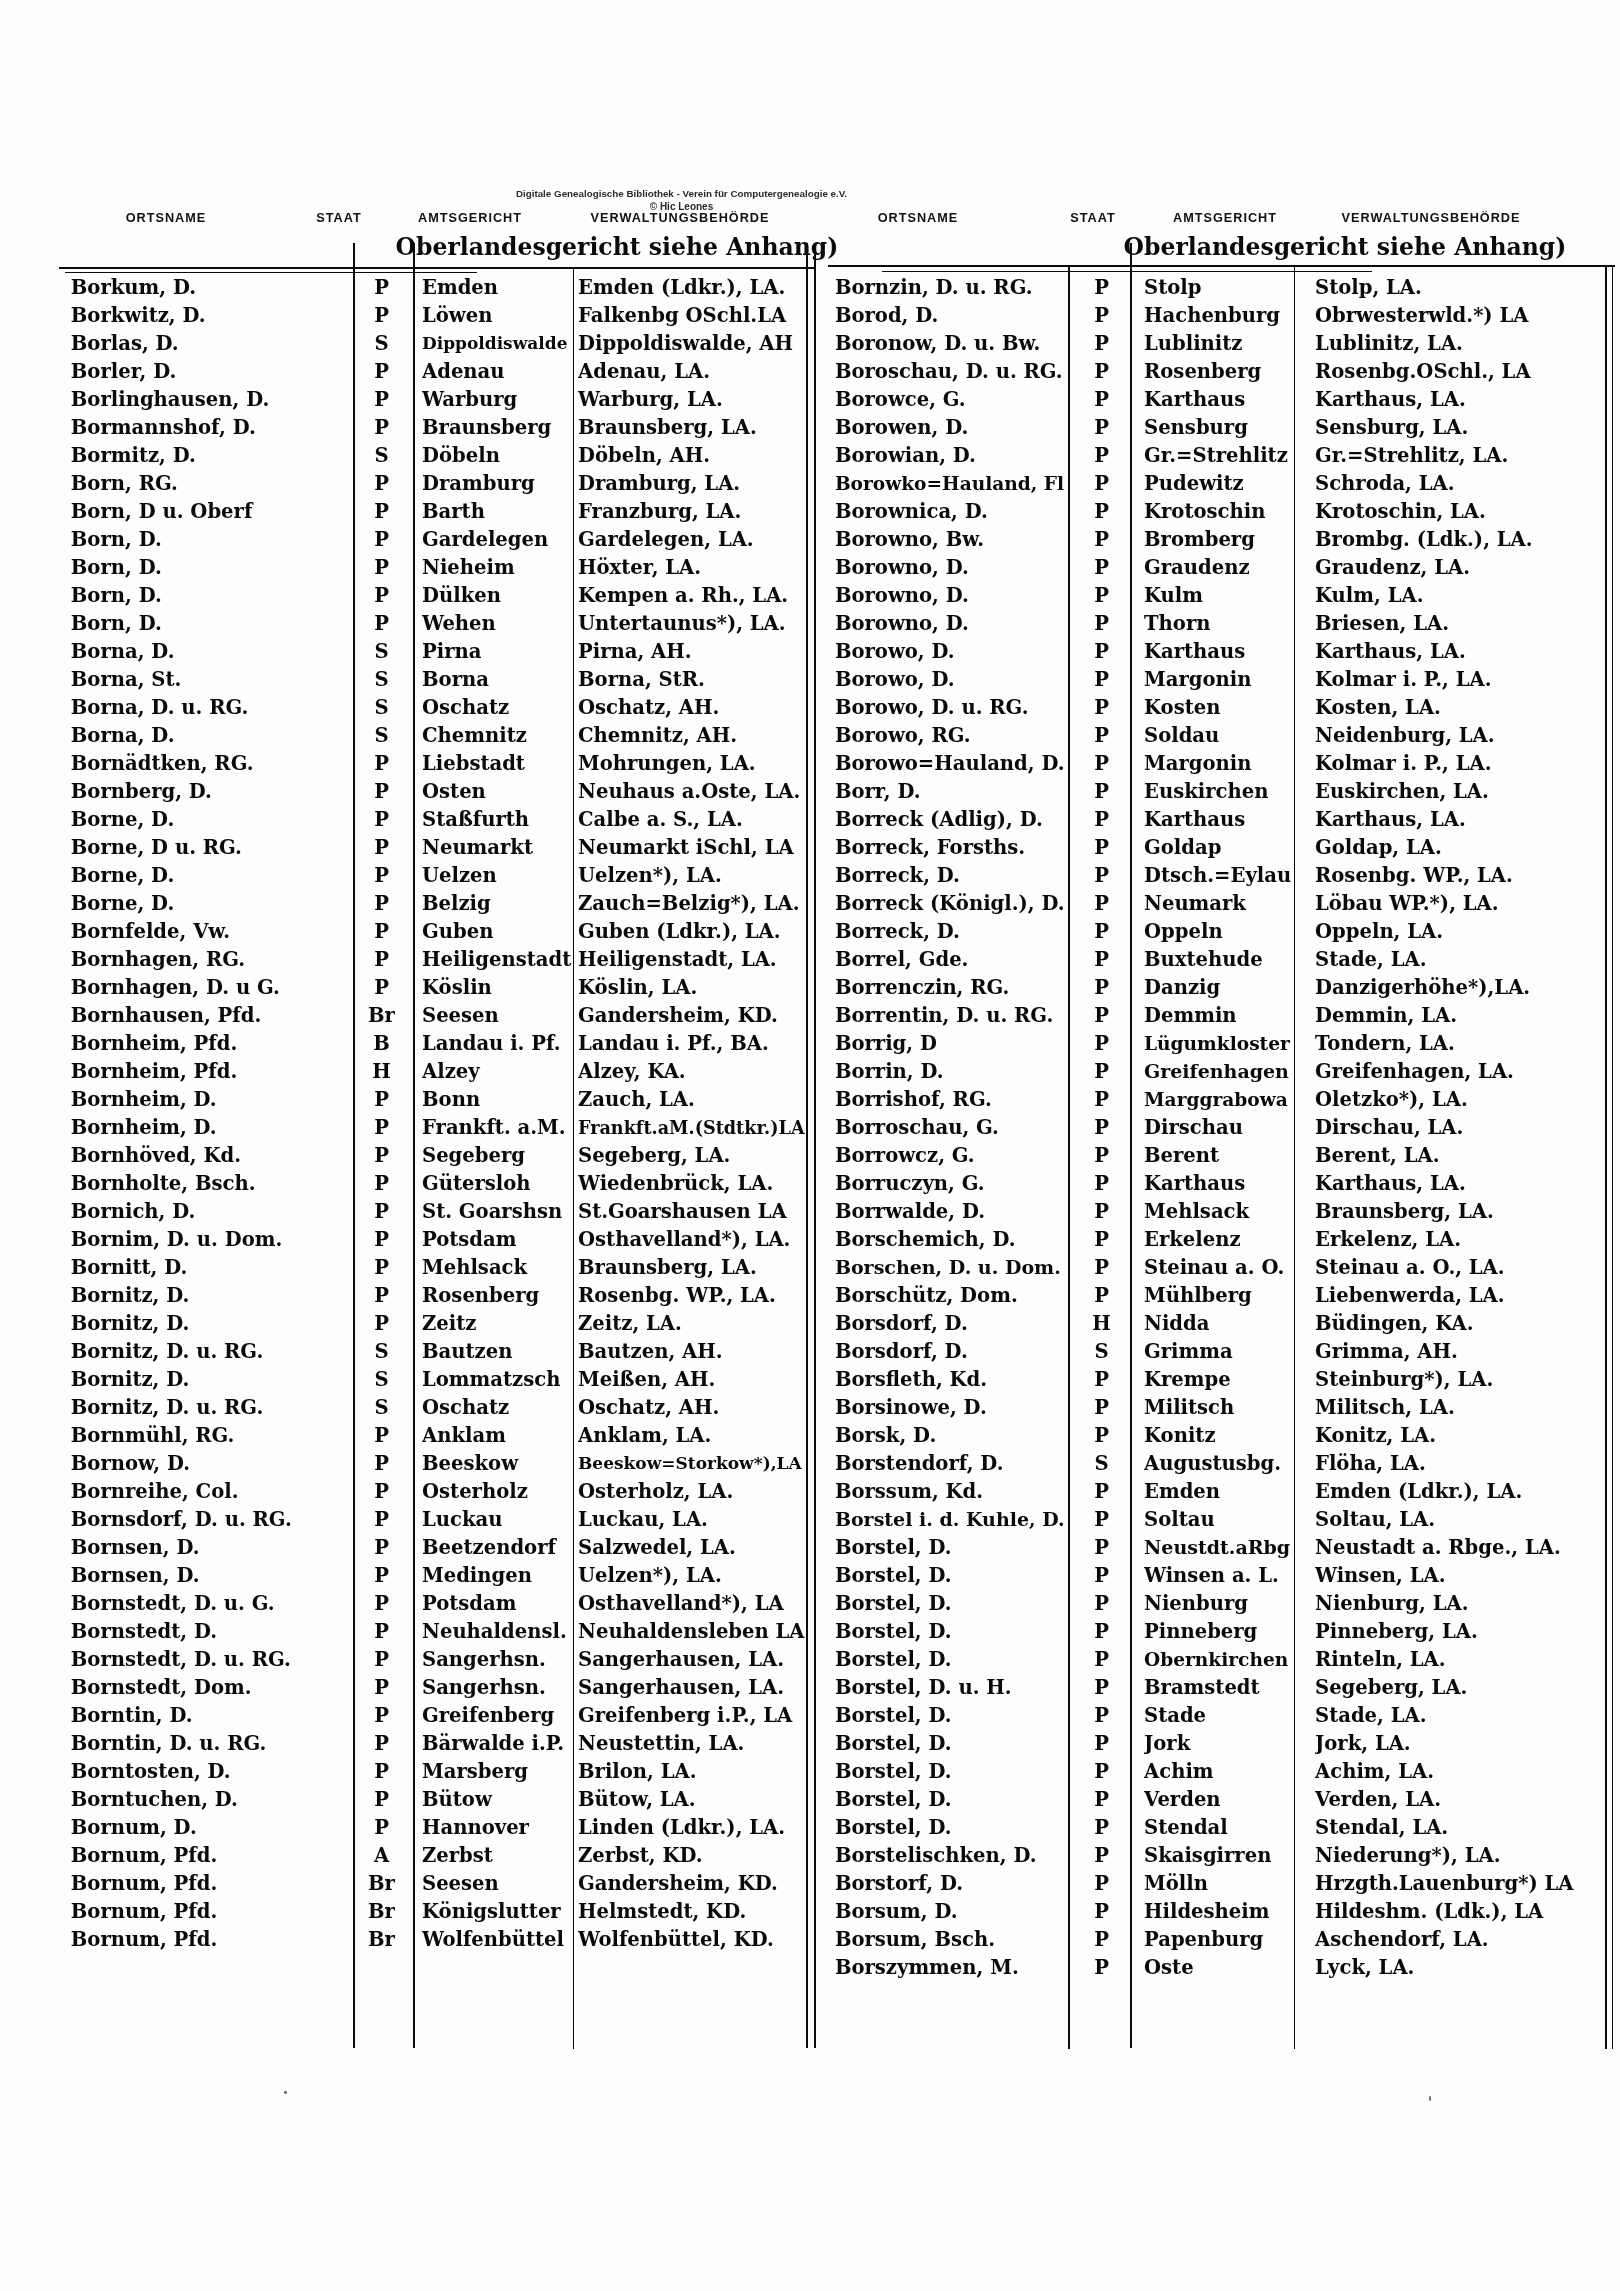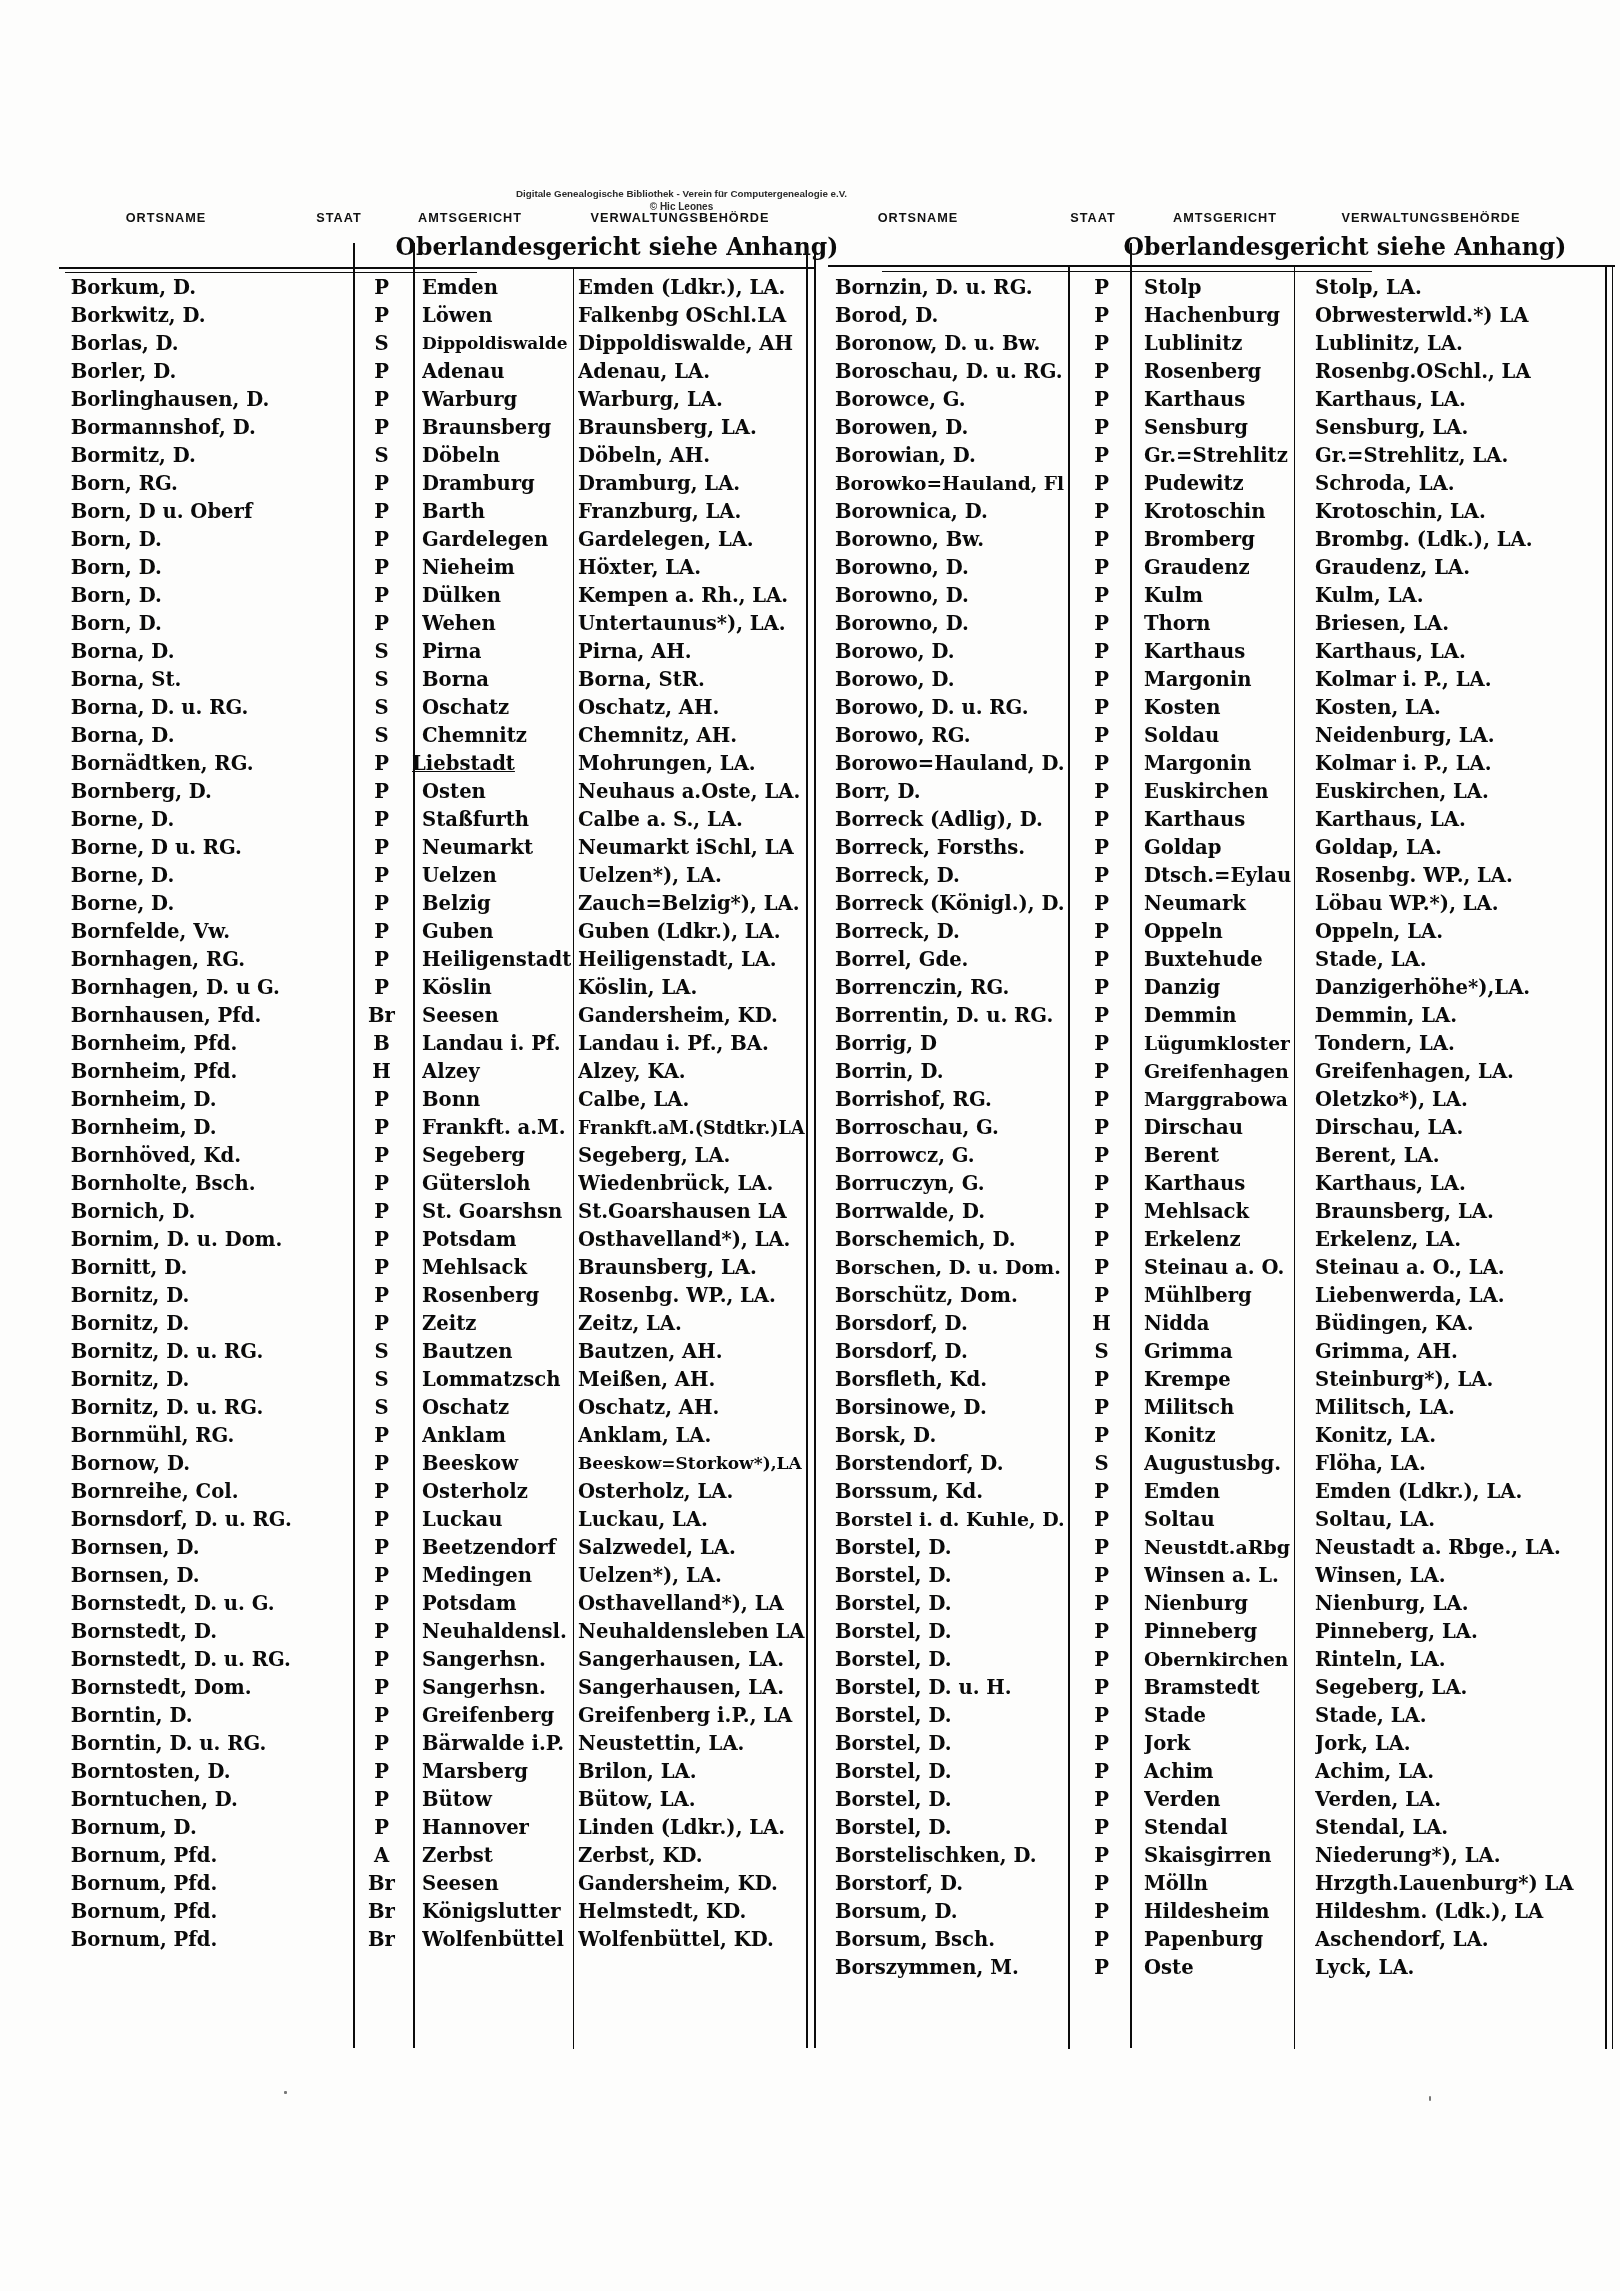--- a/index.html
+++ b/index.html
@@ -162,21 +162,21 @@
       </div>
       <div class="trow">
         <span class="cell fit c-orts" style="left: 11.8px; width: 276px;">Borna, D.</span>
         <span class="cell fit c-staat" style="left: 294px; width: 57px;">S</span>
         <span class="cell fit c-orts" style="left: 363px; width: 149px;">Chemnitz</span>
         <span class="cell fit c-orts" style="left: 519px; width: 227px;">Chemnitz, AH.</span>
       </div>
       <div class="trow">
         <span class="cell fit c-orts" style="left: 11.8px; width: 276px;">Bornädtken, RG.</span>
         <span class="cell fit c-staat" style="left: 294px; width: 57px;">P</span>
-        <span class="cell fit c-orts" style="left: 353px; width: 149px; text-decoration: underline;">Liebstadt</span>
+        <span class="cell fit c-orts" style="left: 363px; width: 149px;">Liebstadt</span>
         <span class="cell fit c-orts" style="left: 519px; width: 227px;">Mohrungen, LA.</span>
       </div>
       <div class="trow">
         <span class="cell fit c-orts" style="left: 11.8px; width: 276px;">Bornberg, D.</span>
         <span class="cell fit c-staat" style="left: 294px; width: 57px;">P</span>
         <span class="cell fit c-orts" style="left: 363px; width: 149px;">Osten</span>
         <span class="cell fit c-orts" style="left: 519px; width: 227px;">Neuhaus a.Oste, LA.</span>
       </div>
       <div class="trow">
         <span class="cell fit c-orts" style="left: 11.8px; width: 276px;">Borne, D.</span>
@@ -235,21 +235,21 @@
       <div class="trow">
         <span class="cell fit c-orts" style="left: 11.8px; width: 276px;">Bornheim, Pfd.</span>
         <span class="cell fit c-staat" style="left: 294px; width: 57px;">H</span>
         <span class="cell fit c-orts" style="left: 363px; width: 149px;">Alzey</span>
         <span class="cell fit c-orts" style="left: 519px; width: 227px;">Alzey, KA.</span>
       </div>
       <div class="trow">
         <span class="cell fit c-orts" style="left: 11.8px; width: 276px;">Bornheim, D.</span>
         <span class="cell fit c-staat" style="left: 294px; width: 57px;">P</span>
         <span class="cell fit c-orts" style="left: 363px; width: 149px;">Bonn</span>
-        <span class="cell fit c-orts" style="left: 519px; width: 227px;">Calbe, LA.</span>
+        <span class="cell fit c-orts" style="left: 519px; width: 227px;">Zauch, LA.</span>
       </div>
       <div class="trow">
         <span class="cell fit c-orts" style="left: 11.8px; width: 276px;">Bornheim, D.</span>
         <span class="cell fit c-staat" style="left: 294px; width: 57px;">P</span>
         <span class="cell fit c-orts" style="left: 363px; width: 149px;">Frankft. a.M.</span>
         <span class="cell fit c-orts" style="left: 519px; width: 227px; font-size: 17.6px;">Frankft.aM.(Stdtkr.)LA</span>
       </div>
       <div class="trow">
         <span class="cell fit c-orts" style="left: 11.8px; width: 276px;">Bornhöved, Kd.</span>
         <span class="cell fit c-staat" style="left: 294px; width: 57px;">P</span>

